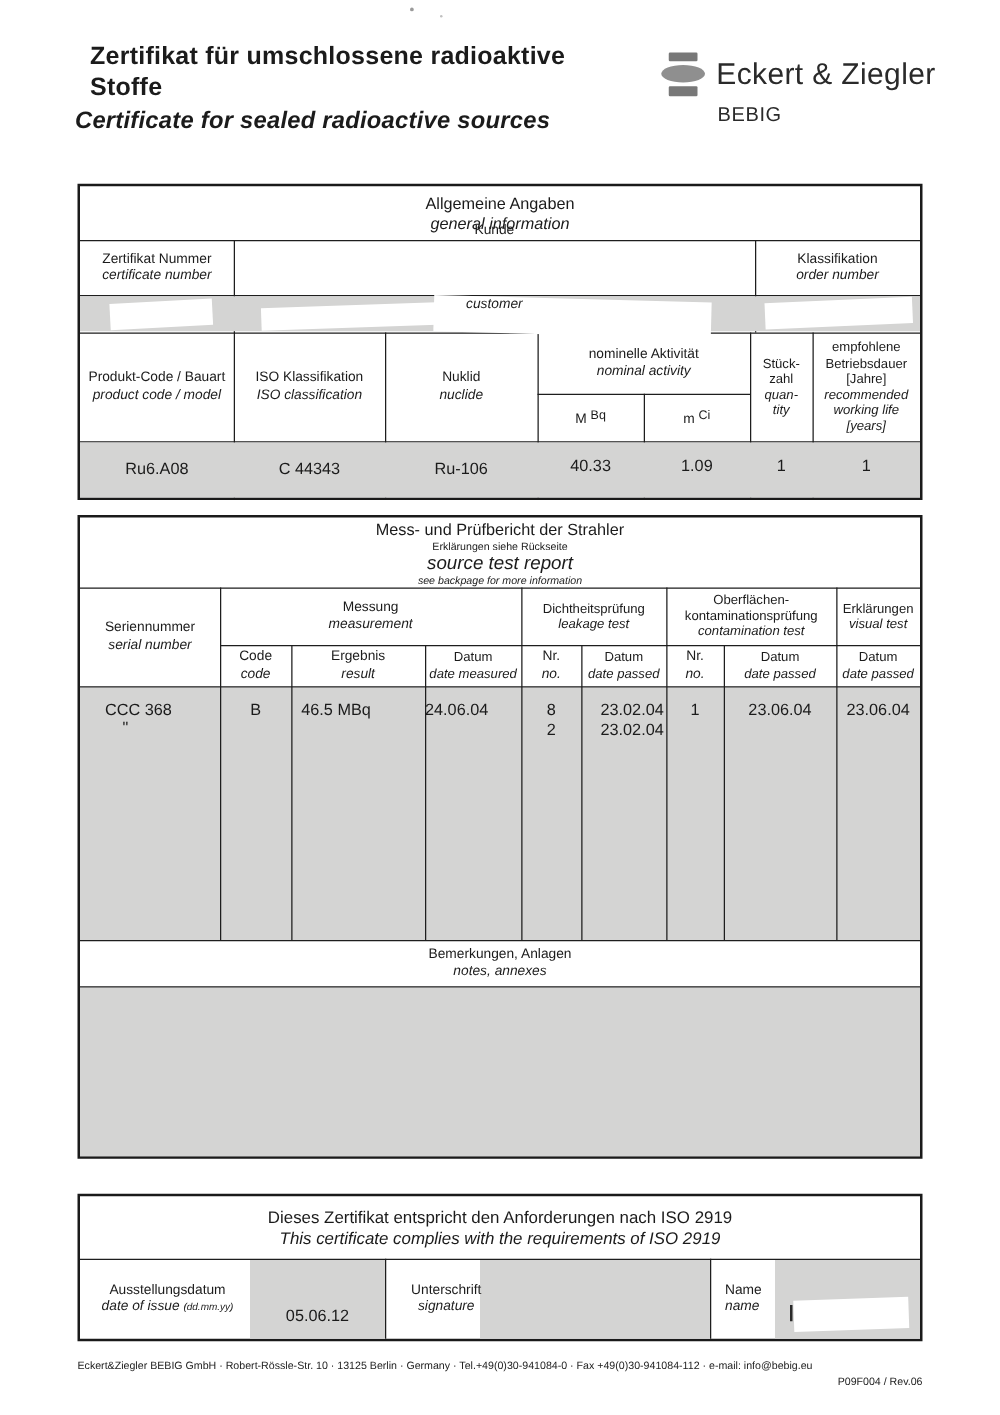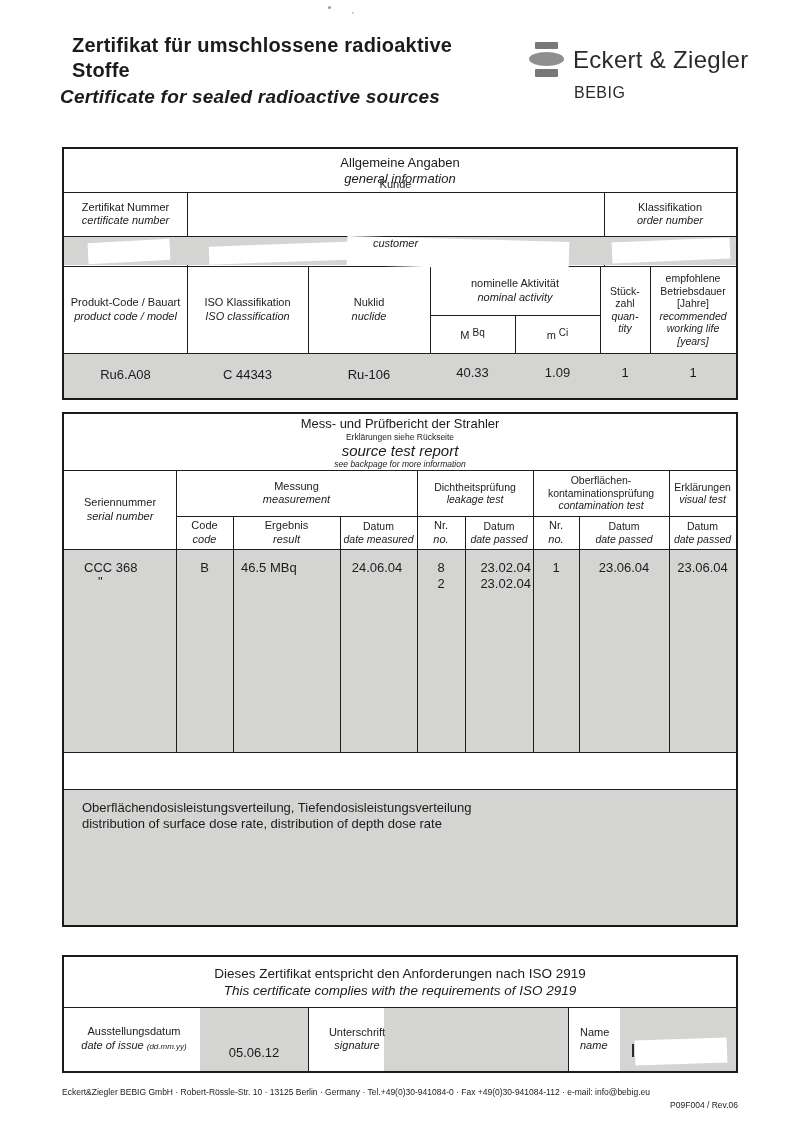--- a/index.html
+++ b/index.html
@@ -213,34 +213,34 @@
     </div>
     <div class="abs cc" style="left:605px;top:102px;width:67px;height:33px;">
       <div class="de10">Datum</div>
       <div class="en10">date passed</div>
     </div>
 
     <div class="abs val" style="left:20px;top:146px;">CCC 368</div>
     <div class="abs val" style="left:34px;top:160px;">"</div>
     <div class="abs val" style="left:112px;top:146px;width:57px;text-align:center;">B</div>
     <div class="abs val" style="left:177px;top:146px;">46.5 MBq</div>
-    <div class="abs val" style="left:276px;top:146px;width:74px;text-align:center;">24.06.04</div>
+    <div class="abs val" style="left:276px;top:146px;width:74px;text-align:left;">24.06.04</div>
     <div class="abs val" style="left:353px;top:146px;width:48px;text-align:center;">8</div>
     <div class="abs val" style="left:353px;top:162px;width:48px;text-align:center;">2</div>
     <div class="abs val" style="left:401px;top:146px;width:66px;text-align:right;">23.02.04</div>
     <div class="abs val" style="left:401px;top:162px;width:66px;text-align:right;">23.02.04</div>
     <div class="abs val" style="left:469px;top:146px;width:46px;text-align:center;">1</div>
     <div class="abs val" style="left:515px;top:146px;width:90px;text-align:center;">23.06.04</div>
     <div class="abs val" style="left:605px;top:146px;width:67px;text-align:center;">23.06.04</div>
 
-
-    <div class="abs" style="left:18px;top:386px;width:620px;">
-      <div class="val">Oberflächendosisleistungsverteilung, Tiefendosisleistungsverteilung</div>
-      <div class="val">distribution of surface dose rate, distribution of depth dose rate</div>
-    </div>
+    <div class="abs cc" style="left:0;top:338px;width:672px;height:37px;">
+      <div class="de">Bemerkungen, Anlagen</div>
+      <div class="en">notes, annexes</div>
+    </div>
+
   </div>
 
   <div class="tbl" style="left:62px;top:955px;width:676px;height:118px;">
 
     <div class="abs gray" style="left:136px;top:51px;width:108px;height:63px;"></div>
     <div class="abs gray" style="left:320px;top:51px;width:184px;height:63px;"></div>
     <div class="abs gray" style="left:556px;top:51px;width:116px;height:63px;"></div>
 
     <div class="hline" style="left:0;top:50px;width:672px;"></div>
     <div class="vline" style="left:244px;top:50px;height:64px;"></div>

